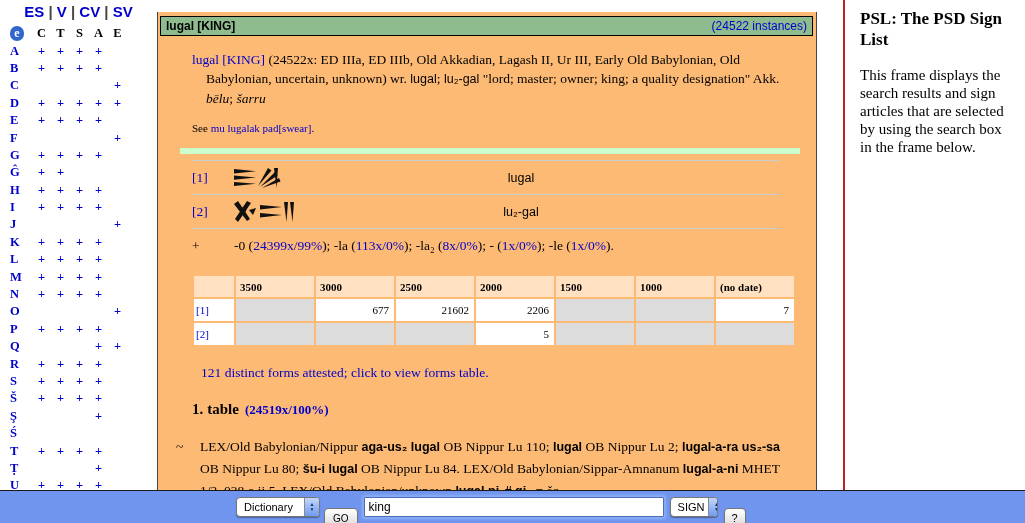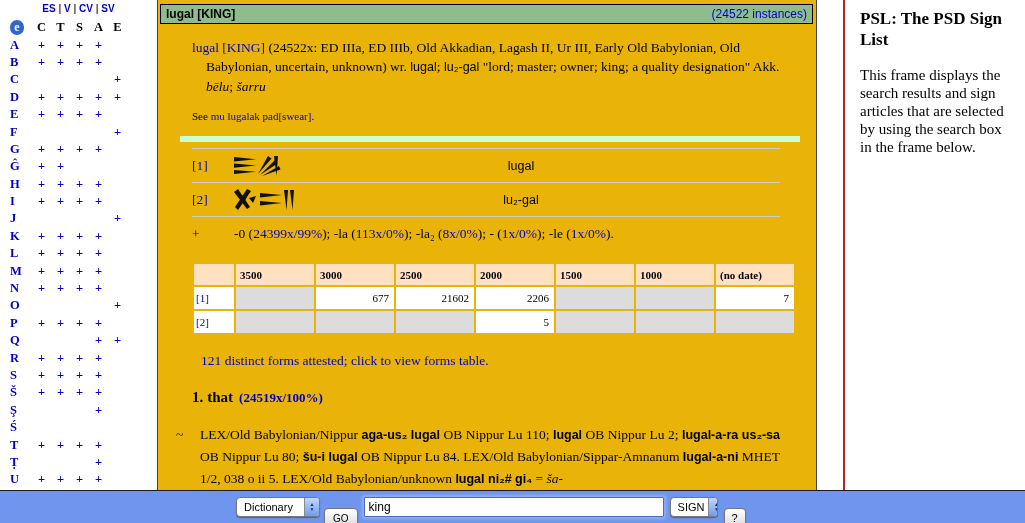--- a/index.html
+++ b/index.html
@@ -3,35 +3,35 @@
 <meta charset="utf-8">
 <style>
   html,body{margin:0;padding:0;}
   body{width:1025px;height:523px;overflow:hidden;background:#fff;}
   .page{position:relative;width:1025px;height:523px;overflow:hidden;background:#fff;
         font-family:"Liberation Serif","DejaVu Serif",serif;color:#000;}
 
   
   .sidebar{position:absolute;left:0;top:0;width:157px;height:490px;overflow:hidden;background:#fff;}
   .top-links{margin-top:3px;text-align:center;font-family:"Liberation Sans","DejaVu Sans",sans-serif;
-             font-size:10px;font-weight:bold;color:#0000cc;}
+             font-size:15px;font-weight:bold;color:#0000cc;}
   .top-links .sep{color:#444;}
   .letter-grid{margin:5px 0 0 10px;border-collapse:collapse;}
   .letter-grid td{width:19px;height:17.4px;padding:0;font-size:12.5px;font-weight:bold;
                   text-align:center;vertical-align:middle;line-height:17px;}
   .letter-grid td.ltr{color:#0000cc;text-align:left;width:22px;}
   .letter-grid td.plus{color:#0000cc;}
   .letter-grid tr.colhead td.ch{color:#000;}
   .logocell{text-align:left !important;}
   .logo-badge{display:inline-block;width:14px;height:15px;border-radius:7px;background:#3366cc;
               color:#fff;font-size:12px;font-weight:bold;text-align:center;line-height:15px;}
 
   
-  .main-frame{position:absolute;left:157px;top:0;width:660px;height:490px;box-sizing:border-box;
-              border-left:1px solid #444;border-right:1px solid #444;background:#eab308;overflow:hidden;}
+  .main-frame{position:absolute;left:157px;top:12px;width:660px;height:490px;box-sizing:border-box;
+              border-left:1px solid #444;border-right:1px solid #444;background:#fdba74;overflow:hidden;}
   .title-bar{margin:4px 3px 0 2px;height:20px;background:#8fbc8f;border:1px solid #000;
              display:flex;justify-content:space-between;align-items:center;padding:0 5px;box-sizing:border-box;
              font-family:"Liberation Sans","DejaVu Sans",sans-serif;font-size:12px;font-weight:bold;}
   .title-instances{color:#0000cc;font-weight:normal;font-size:12px;}
   .article{position:absolute;left:0;right:0;top:26px;bottom:0;padding:12px 36px 0 34px;font-size:13.5px;}
 
   .headword{margin:0;padding-left:14px;text-indent:-14px;line-height:19px;}
   .seg-p{color:#000;}
   .seg-l{color:#0000cc;}
   .seg-i{font-style:italic;}
@@ -428,21 +428,21 @@
               <td class="val">5</td>
               <td class="empty"></td>
               <td class="empty"></td>
               <td class="empty"></td>
             </tr>
           </tbody>
       </table>
 
       <p class="forms-link">121 distinct forms attested; click to view forms table.</p>
 
-      <h2 class="sense-heading"><span class="num">1.</span><span>that</span><span class="sense-stats">(24519x/100%)</span></h2>
+      <h2 class="sense-heading"><span class="num">1.</span><span>table</span><span class="sense-stats">(24519x/100%)</span></h2>
 
       <div class="usage">
         <span class="usage-marker">~</span>
         <span class="usage-text"><span class="seg-p">LEX/Old Babylonian/Nippur </span><span class="seg-b">aga-us₂ lugal</span><span class="seg-p"> OB Nippur Lu 110;  </span><span class="seg-b">lugal</span><span class="seg-p"> OB Nippur Lu 2;  </span><span class="seg-b">lugal-a-ra us₂-sa</span><span class="seg-p"> OB Nippur Lu 80;  </span><span class="seg-b">šu-i lugal</span><span class="seg-p"> OB Nippur Lu 84.  LEX/Old Babylonian/Sippar-Amnanum </span><span class="seg-b">lugal-a-ni</span><span class="seg-p"> MHET 1/2, 038 o ii 5.  LEX/Old Babylonian/unknown </span><span class="seg-b">lugal ni₂# gi₄</span><span class="seg-p"> = </span><span class="seg-i">ša-</span></span>
       </div>
 
     </div>
   </main>
 
   <div class="frame-divider"></div>

